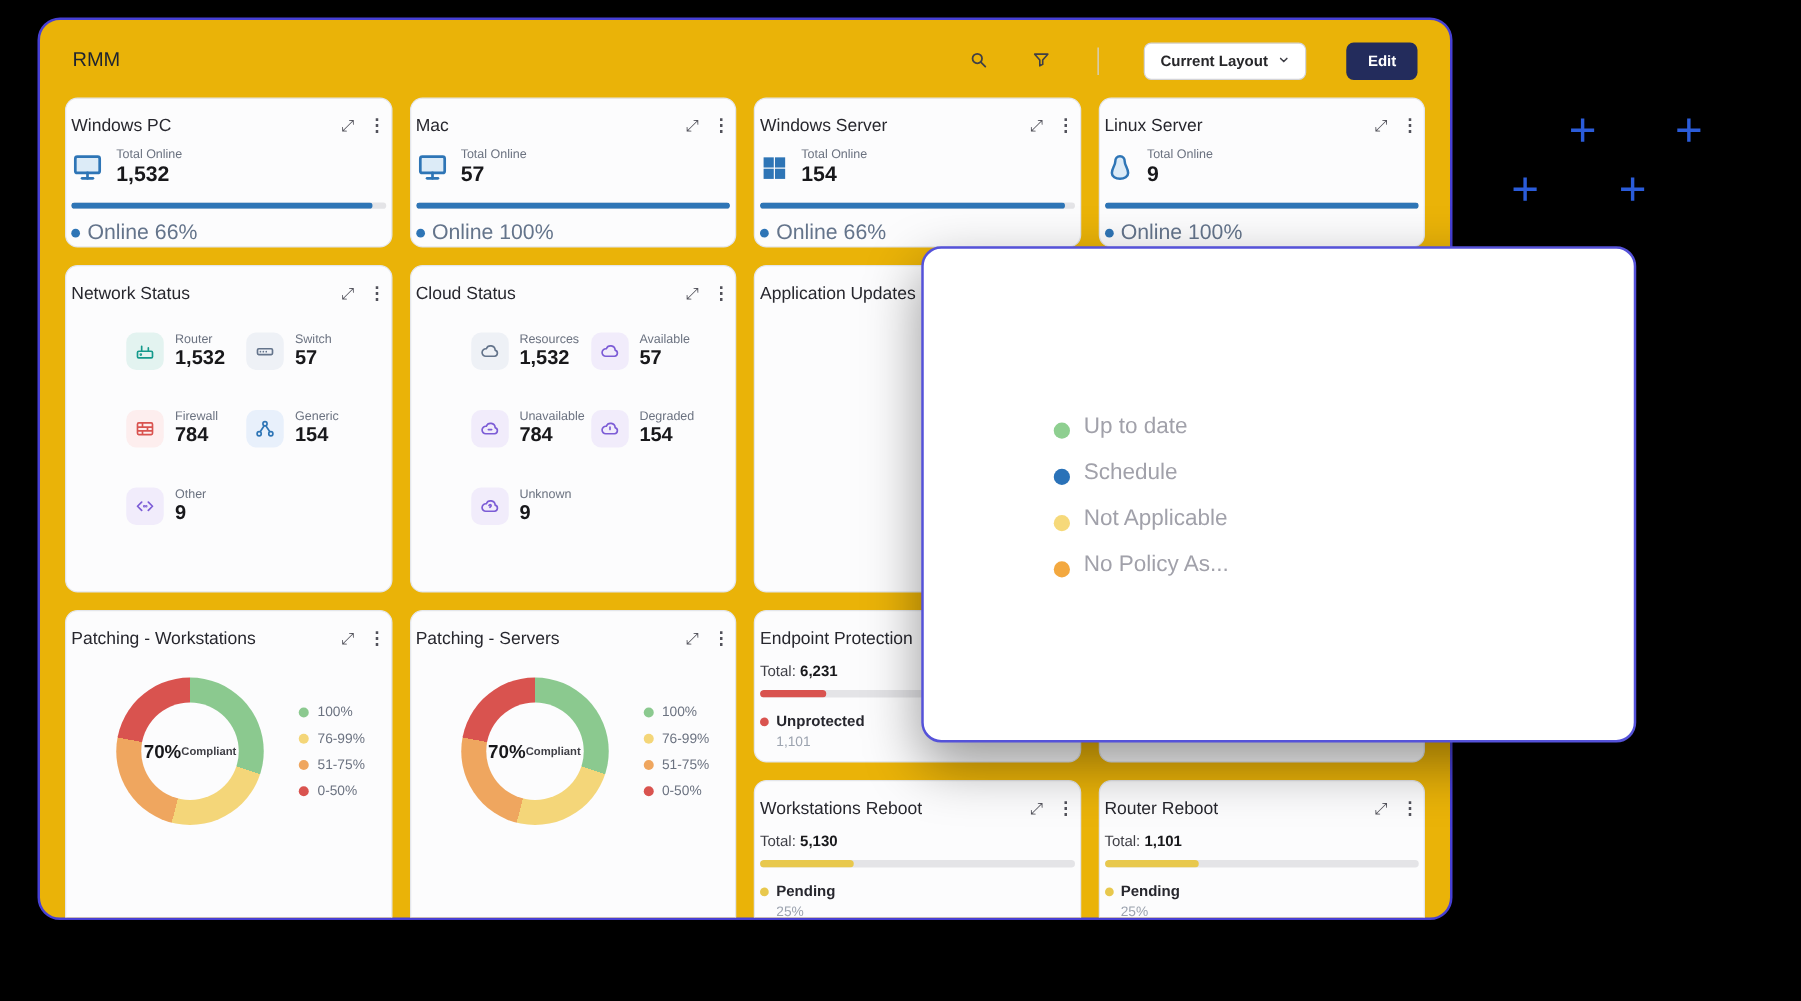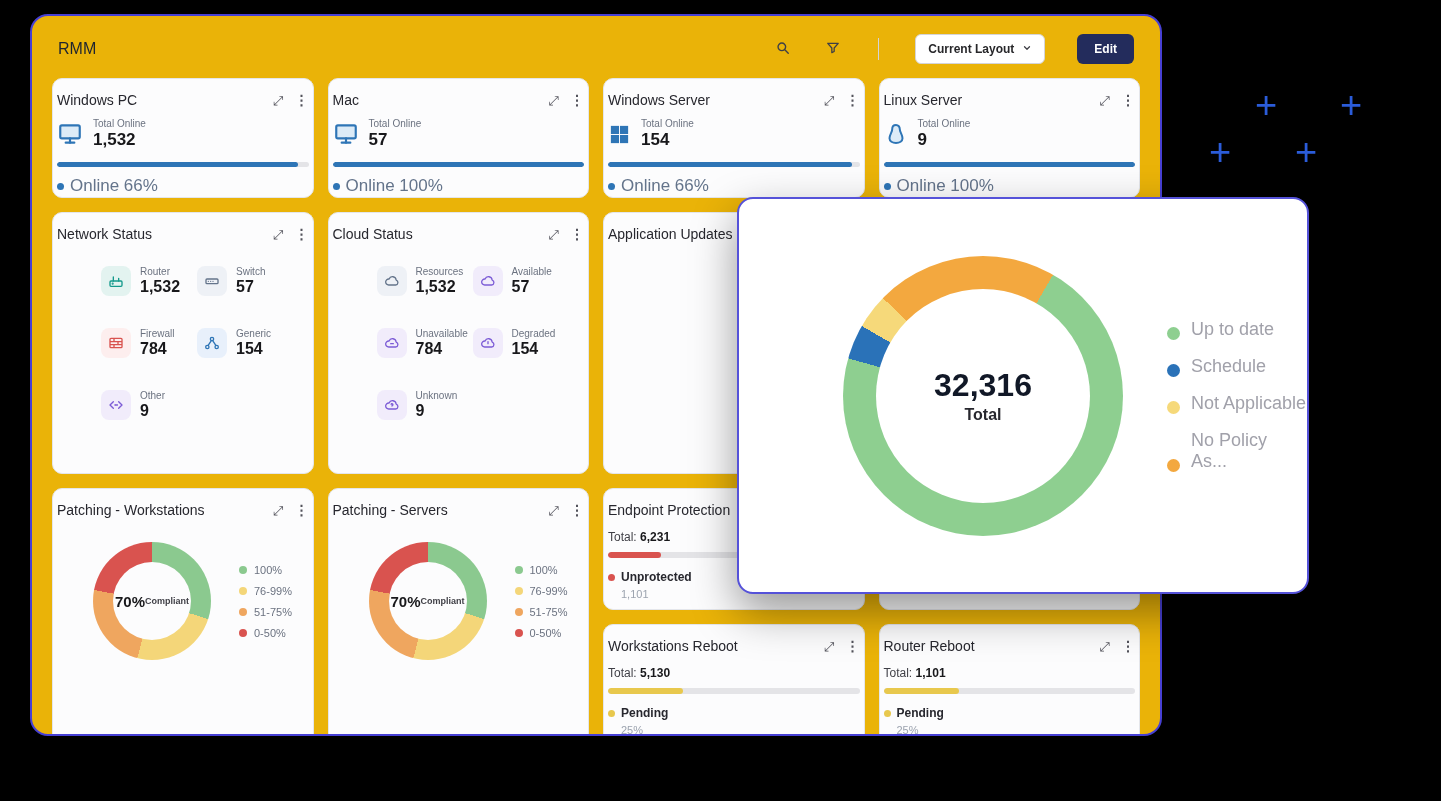--- a/index.html
+++ b/index.html
@@ -546,26 +546,20 @@
           <span>Pending</span>
         </div>
         <div class="sub-val">25%</div>
       </section>
     </div>
 
   </div>
 </div>
 
 <div class="overlay">
-  <div class="big-donut" style="background: conic-gradient(from 30deg, rgb(142, 207, 144) 0%, rgb(142, 207, 144) 71%, rgb(42, 114, 184) 71%, rgb(42, 114, 184) 75%, rgb(246, 217, 122) 75%, rgb(246, 217, 122) 79%, rgb(243, 168, 63) 79%, rgb(243, 168, 63) 100%);">
-    <div class="big-hole">
-      <div class="big-val">32,316</div>
-      <div class="big-cap">Total</div>
-    </div>
-  </div>
   <div class="big-legend">
     <div class="big-legend-item">
         <span class="bdot" style="background: rgb(142, 207, 144);"></span>
         <span>Up to date</span>
       </div>
     <div class="big-legend-item">
         <span class="bdot" style="background: rgb(42, 114, 184);"></span>
         <span>Schedule</span>
       </div>
     <div class="big-legend-item">

